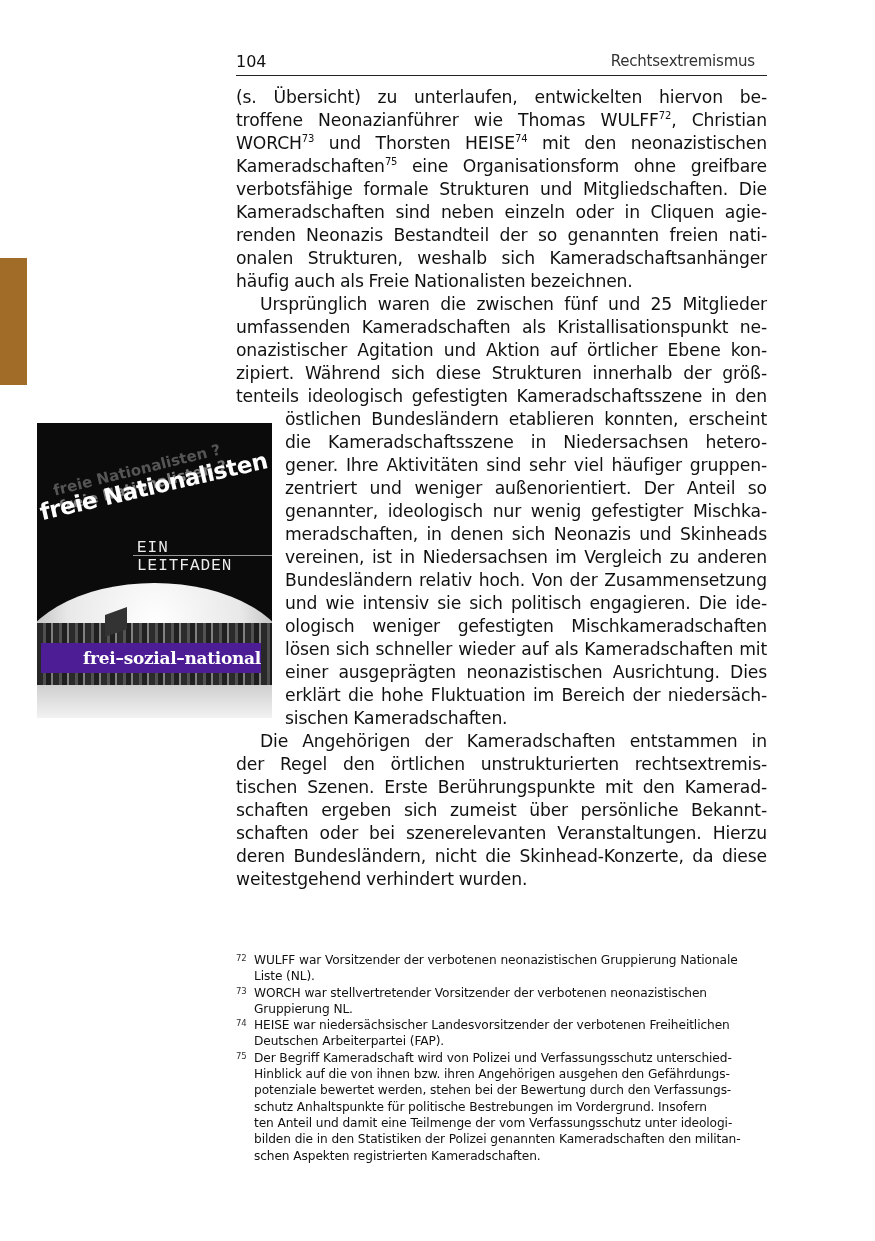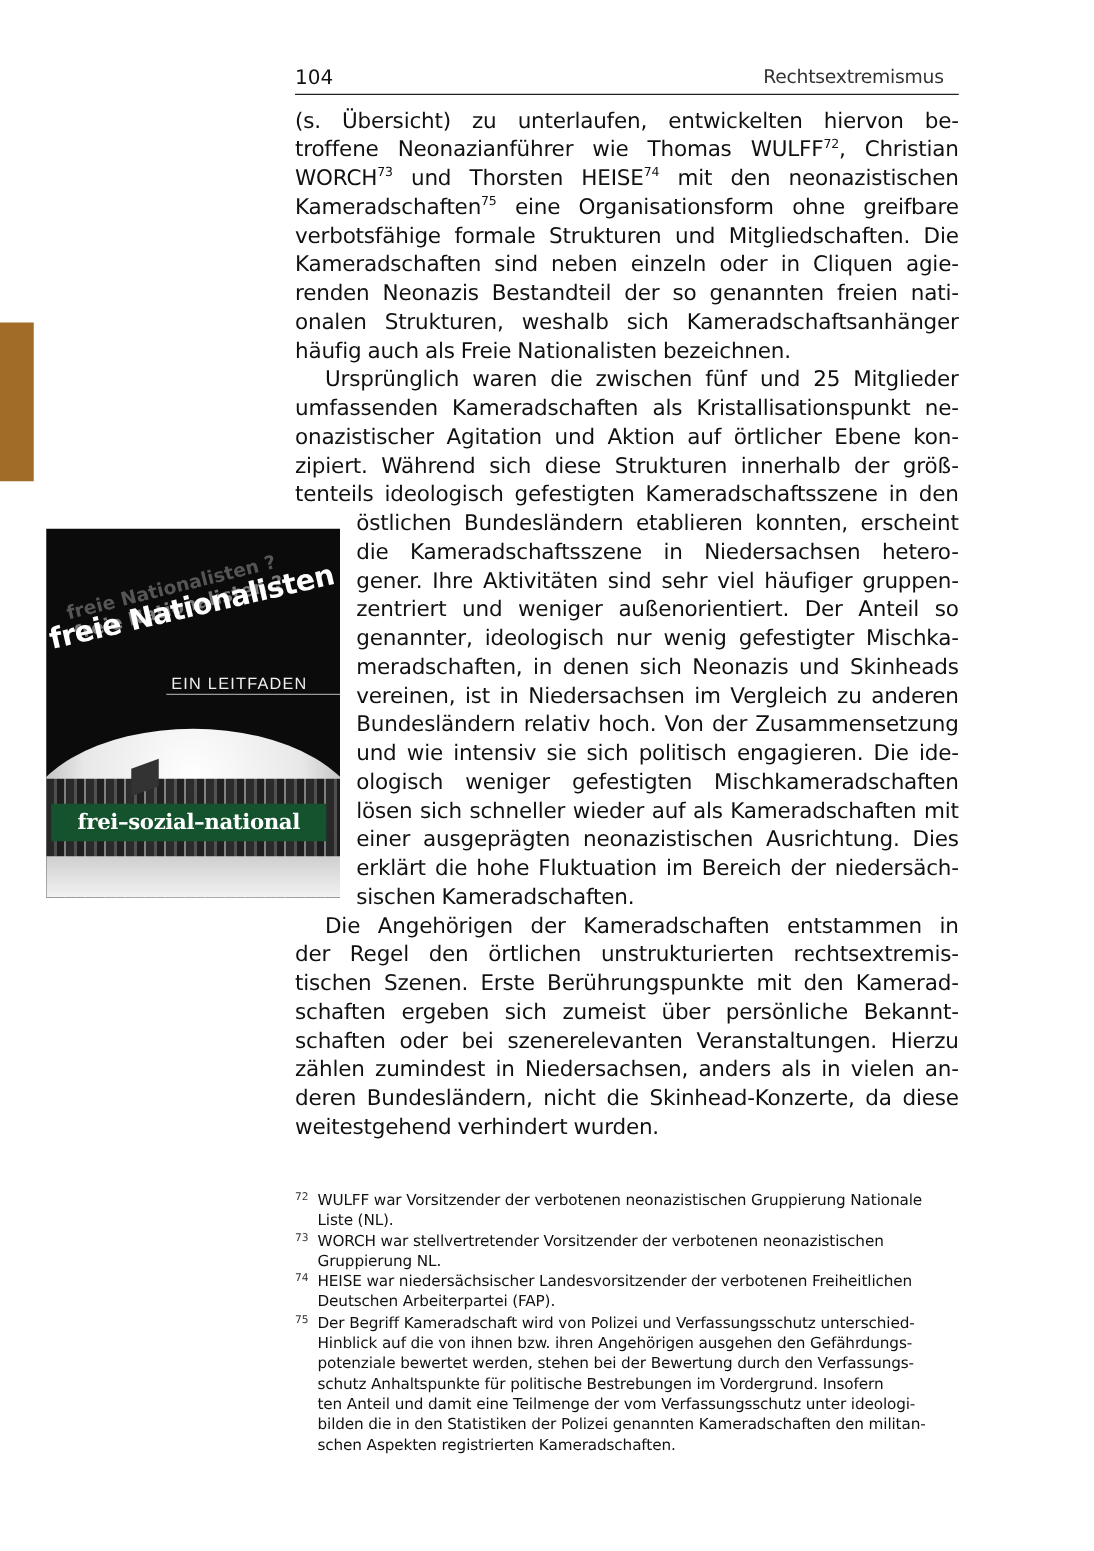--- a/index.html
+++ b/index.html
@@ -12,27 +12,27 @@
   .running-title { position: absolute; right: 12px; top: 2px; font-size: 15px; color: #333; letter-spacing: -0.2px; }
   .body { position: absolute; left: 236px; top: 86px; width: 531px; }
   .line { height: 23px; line-height: 23px; font-size: 17.2px; white-space: nowrap; letter-spacing: -0.15px; word-spacing: -0.5px; }
   .line.ind { padding-left: 24px; }
   .line.wrap { padding-left: 49px; }
   .justify { text-align: justify; text-align-last: justify; }
   sup { font-size: 10px; line-height: 0; vertical-align: 7px; }
   .figure { position: absolute; left: 37px; top: 423px; width: 235px; height: 295px; background: #0b0b0b; overflow: hidden; }
   .fig-ghost { position: absolute; color: #555; font-weight: bold; font-size: 15px; transform: rotate(-14deg); white-space: nowrap; font-family: "DejaVu Sans", sans-serif; }
   .fig-title { position: absolute; left: 6px; top: 76px; color: #fff; font-weight: bold; font-size: 23px; transform: rotate(-13deg); transform-origin: left bottom; white-space: nowrap; font-family: "DejaVu Sans", sans-serif; letter-spacing: -0.5px; }
-  .fig-sub { position: absolute; left: 100px; top: 116px; color: #eee; font-size: 13px; letter-spacing: 1px; font-family: Liberation Sans, sans-serif; }
+  .fig-sub { position: absolute; left: 100px; top: 116px; color: #eee; font-size: 16px; letter-spacing: 1px; font-family: Liberation Mono, monospace; }
   .fig-rule { position: absolute; left: 96px; top: 132px; width: 139px; height: 1px; background: #999; }
   .fig-dome { position: absolute; left: -20px; top: 160px; width: 275px; height: 200px; border-radius: 50% 50% 0 0 / 40% 40% 0 0; background: radial-gradient(ellipse at 50% 20%, #ffffff 0%, #e8e8e8 45%, #9a9a9a 80%); }
   .fig-crowd { position: absolute; left: 0; top: 200px; width: 235px; height: 95px;
                background: repeating-linear-gradient(90deg, #1a1a1a 0 6px, #444 6px 9px, #0e0e0e 9px 14px, #777 14px 16px); opacity: 0.92; }
   .fig-ground { position: absolute; left: 0; top: 262px; width: 235px; height: 33px; background: linear-gradient(#cfcfcf, #f2f2f2); }
-  .fig-banner { position: absolute; left: 4px; top: 220px; width: 220px; height: 30px; background: #14532d; color: #fff; font-weight: bold; font-size: 17px; line-height: 30px; text-align: center; font-family: "DejaVu Serif", serif; letter-spacing: -0.3px; }
+  .fig-banner { position: absolute; left: 4px; top: 220px; width: 220px; height: 30px; background: #4c1d95; color: #fff; font-weight: bold; font-size: 17px; line-height: 30px; text-align: right; font-family: "DejaVu Serif", serif; letter-spacing: -0.3px; }
   .fig-flag { position: absolute; left: 68px; top: 188px; width: 22px; height: 22px; background: #333; transform: skewY(-20deg); }
   .footnotes { position: absolute; left: 236px; top: 952px; width: 531px; }
   .fn { position: relative; padding-left: 18px; font-size: 12.2px; line-height: 16.3px; letter-spacing: -0.1px; }
   .fn-num { position: absolute; left: 0; top: -2px; font-size: 8.5px; color: #333; }
   .fn-line { white-space: nowrap; }
 </style>
 </head>
 <body>
 
 <div class="side-tab" style="background: rgb(160, 108, 40);"></div>
@@ -72,21 +72,20 @@
   <div class="line wrap justify">lösen sich schneller wieder auf als Kameradschaften mit</div>
   <div class="line wrap justify">einer ausgeprägten neonazistischen Ausrichtung. Dies</div>
   <div class="line wrap justify">erklärt die hohe Fluktuation im Bereich der niedersäch-</div>
   <div class="line wrap">sischen Kameradschaften.</div>
 
   <div class="line ind justify">Die Angehörigen der Kameradschaften entstammen in</div>
   <div class="line justify">der Regel den örtlichen unstrukturierten rechtsextremis-</div>
   <div class="line justify">tischen Szenen. Erste Berührungspunkte mit den Kamerad-</div>
   <div class="line justify">schaften ergeben sich zumeist über persönliche Bekannt-</div>
   <div class="line justify">schaften oder bei szenerelevanten Veranstaltungen. Hierzu</div>
-  <div class="line justify">zählen zumindest in Niedersachsen, anders als in vielen an-</div>
   <div class="line justify">deren Bundesländern, nicht die Skinhead-Konzerte, da diese</div>
   <div class="line">weitestgehend verhindert wurden.</div>
 </div>
 
 <div class="figure">
   <div class="fig-ghost" style="left:14px; top:38px;">freie Nationalisten ?</div>
   <div class="fig-ghost" style="left:20px; top:54px; color:#777;">freie Nationalisten ?</div>
   <div class="fig-title">freie Nationalisten !</div>
   <div class="fig-sub">EIN LEITFADEN</div>
   <div class="fig-rule"></div>

